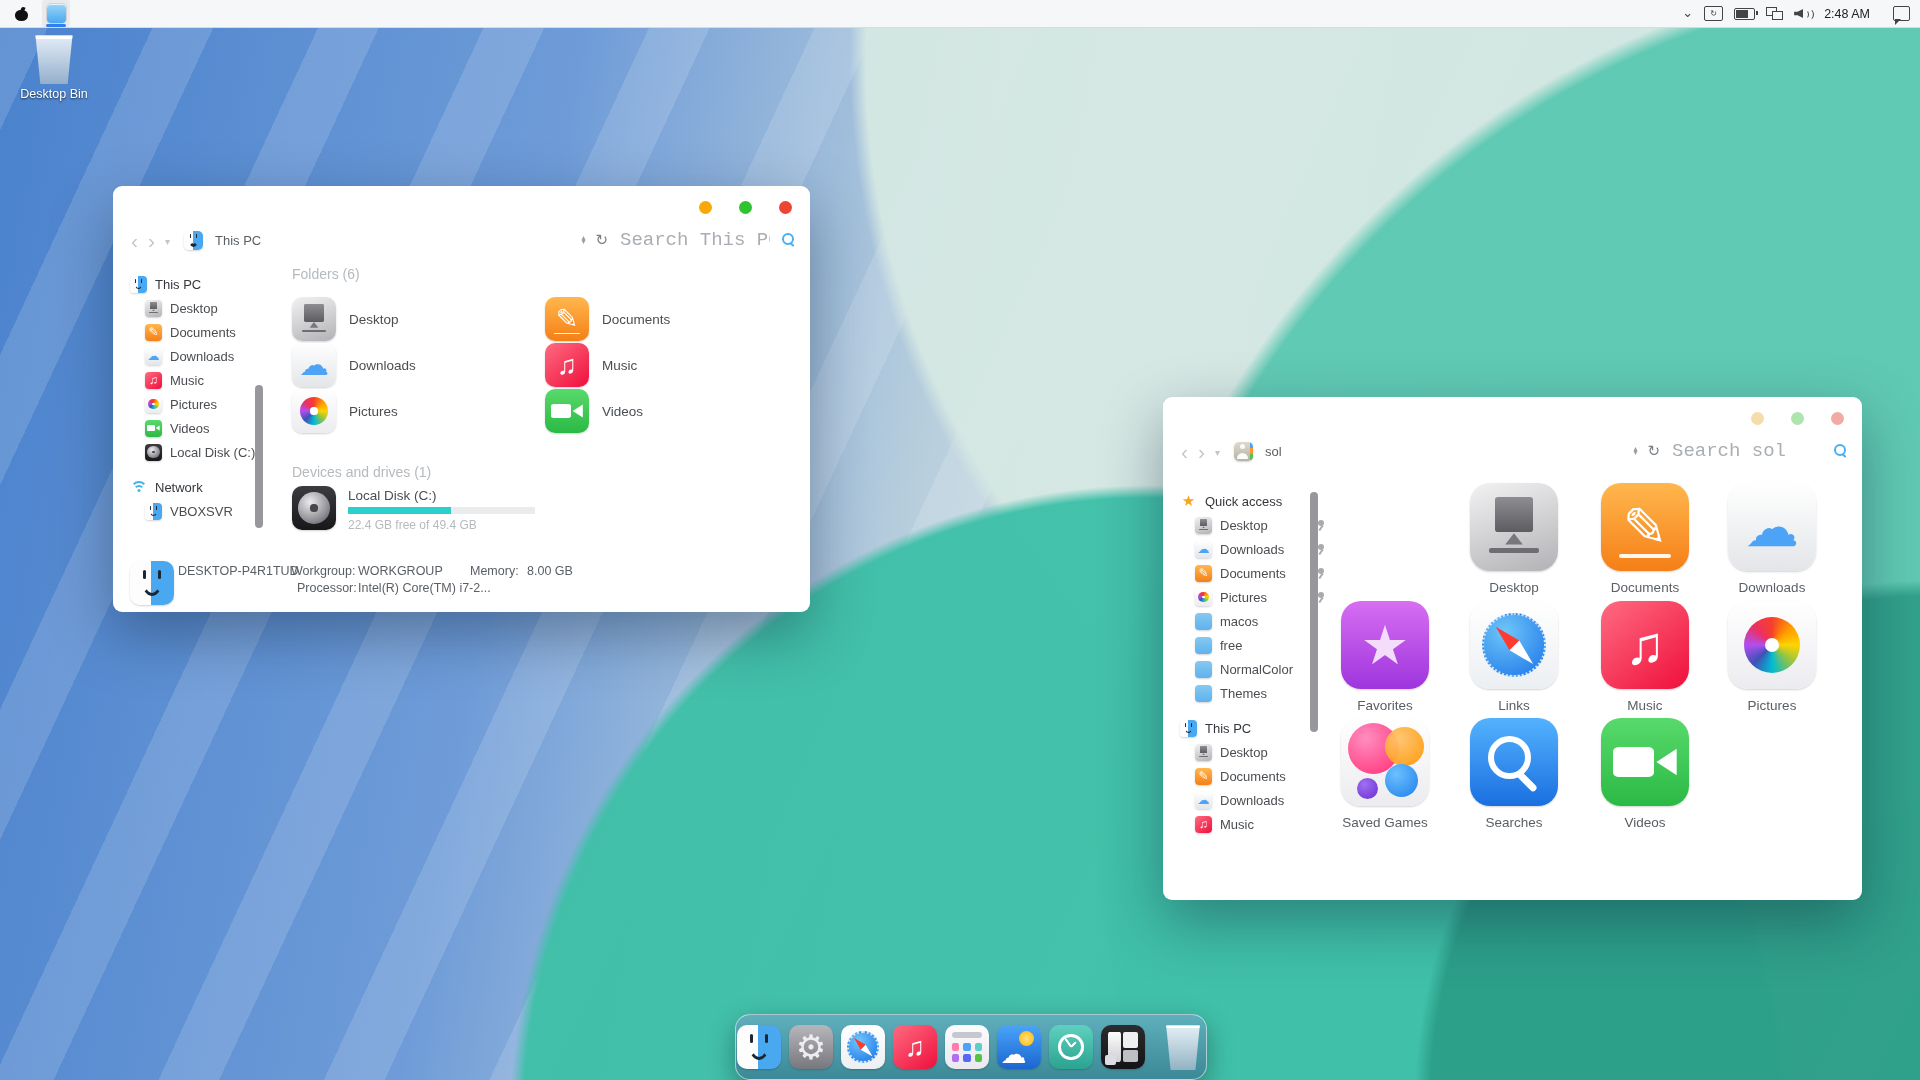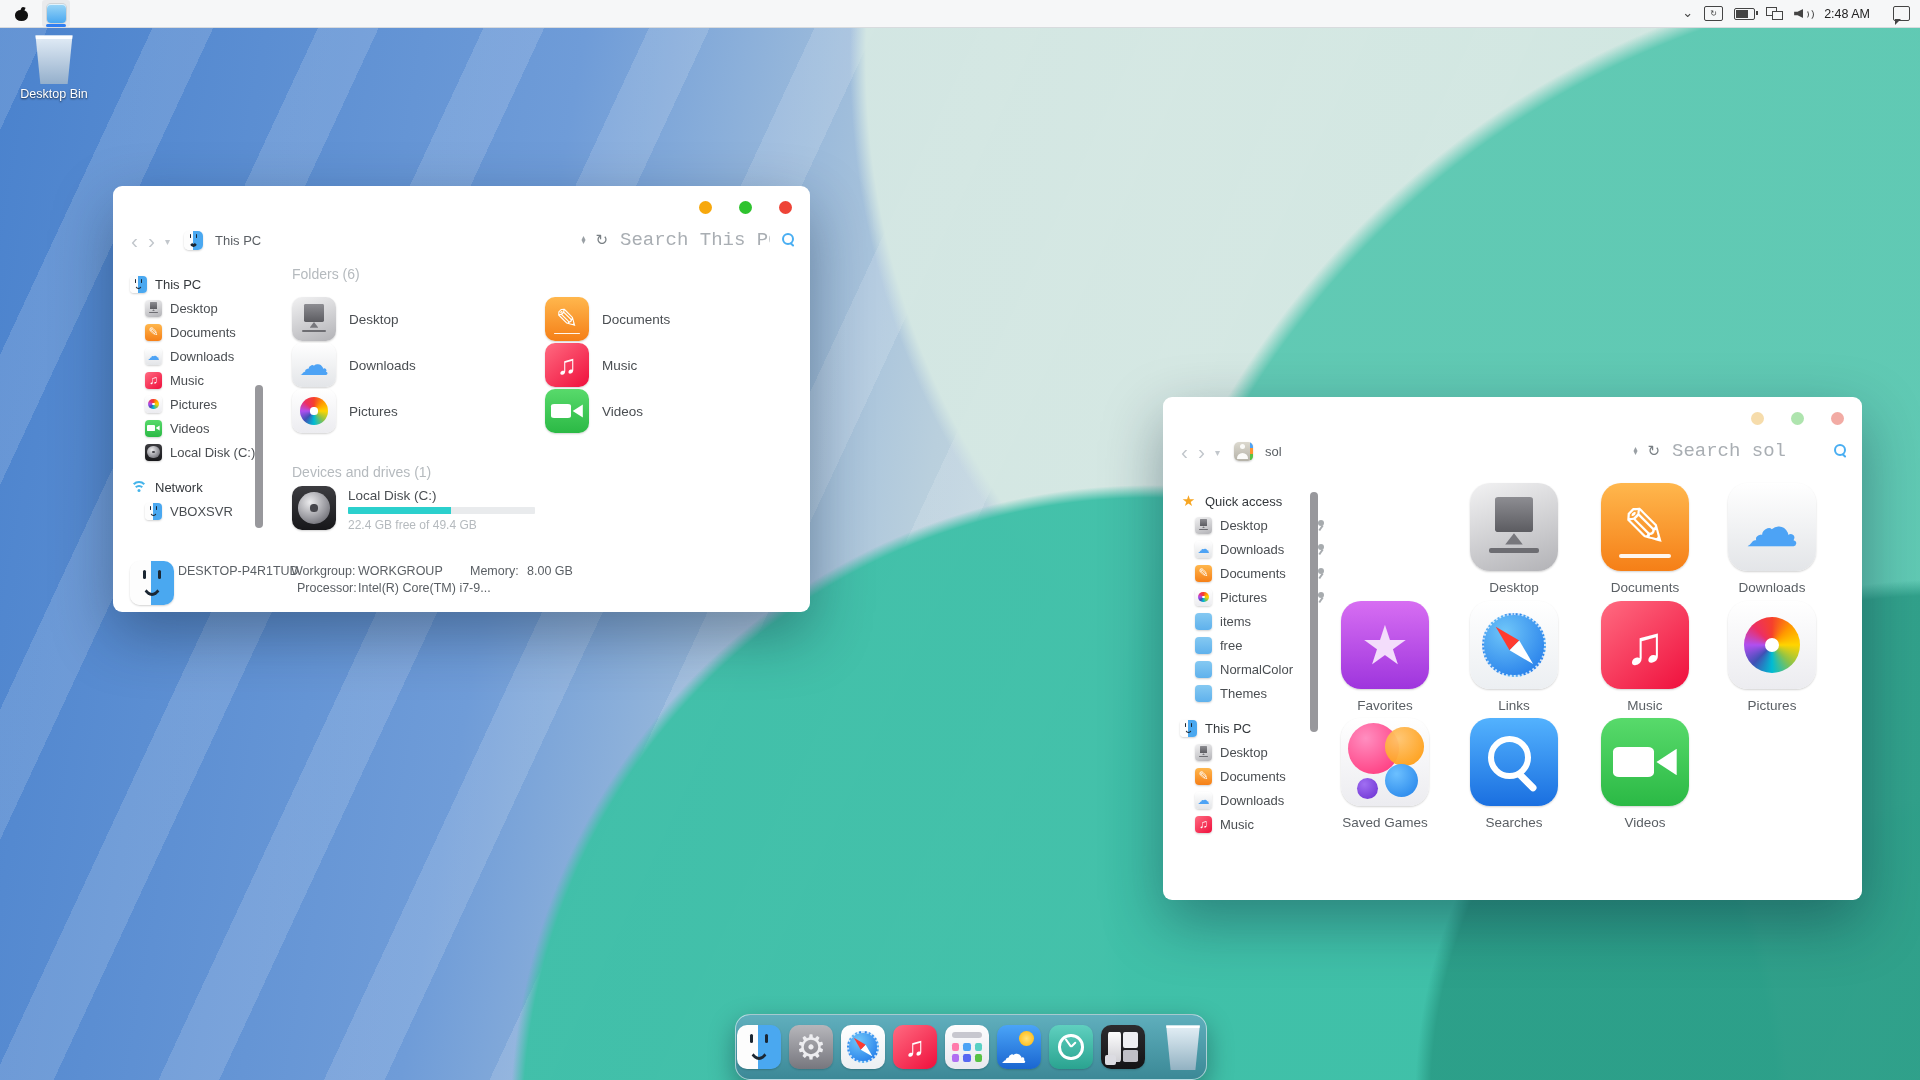--- a/index.html
+++ b/index.html
@@ -415,21 +415,21 @@
         <i class="eyeL"></i>
         <i class="eyeR"></i>
         <i class="smile"></i>
       </span>
     <span style="left:65px;top:8px">DESKTOP-P4R1TUD</span>
     <span style="left:178px;top:8px">Workgroup:</span>
     <span style="left:245px;top:8px">WORKGROUP</span>
     <span style="left:357px;top:8px">Memory:</span>
     <span style="left:414px;top:8px">8.00 GB</span>
     <span style="left:184px;top:25px">Processor:</span>
-    <span style="left:245px;top:25px">Intel(R) Core(TM) i7-9...</span>
+    <span style="left:245px;top:25px">Intel(R) Core(TM) i7-2...</span>
   </div>
 </div>
 
 <div class="win win2">
   <div class="traffic">
     <span class="dot" style="background:#f6dcab"></span>
     <span class="dot" style="background:#aee4ae"></span>
     <span class="dot" style="background:#f2aba4"></span>
   </div>
   <div class="toolbar">
@@ -492,21 +492,21 @@
     <div class="side-item ind">
       <span class="tile s16 tile-pictures">
           <i class="pinwheel"></i>
           <i class="pinhub"></i>
         </span>
       <span class="lbl">Pictures</span>
       <span class="pin"></span>
     </div>
     <div class="side-item ind">
       <span class="tile s16 tile-folder"></span>
-      <span class="lbl">items</span>
+      <span class="lbl">macos</span>
     </div>
     <div class="side-item ind">
       <span class="tile s16 tile-folder"></span>
       <span class="lbl">free</span>
     </div>
     <div class="side-item ind">
       <span class="tile s16 tile-folder"></span>
       <span class="lbl">NormalColor</span>
     </div>
     <div class="side-item ind">

